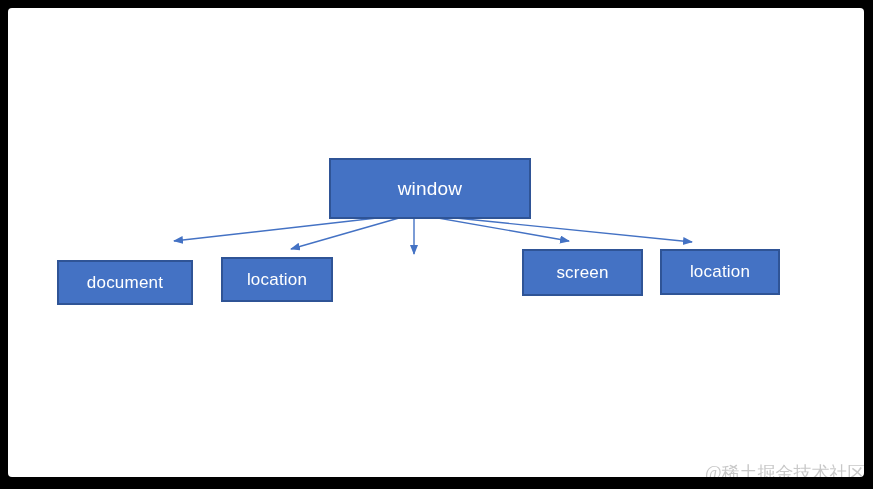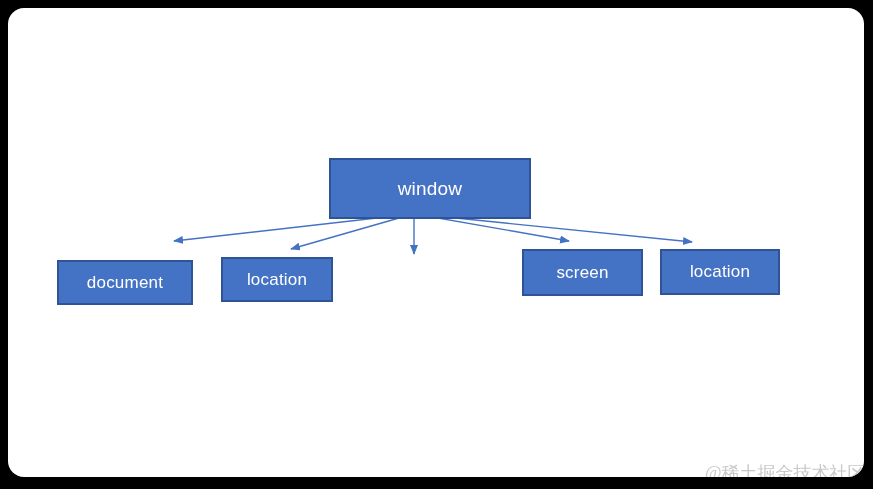--- a/index.html
+++ b/index.html
@@ -16,21 +16,21 @@
     width:873px;height:489px;
     background:var(--frame-bg);
     position:relative;
     overflow:hidden;
     font-family:"Liberation Sans", sans-serif;
   }
   .stage{position:absolute;left:0;top:0;width:873px;height:489px;}
   .panel{
     position:absolute;left:8px;top:8px;width:856px;height:469px;
     background:var(--panel-bg);
-    border-radius:16px;
+    border-radius:4px;
     overflow:hidden;
   }
   .arrows{position:absolute;left:0;top:0;width:873px;height:489px;pointer-events:none;}
   .arrows line{stroke:var(--arrow);stroke-width:1.4;}
   .arrows .ah{fill:var(--arrow);}
   .node{
     position:absolute;
     box-sizing:border-box;
     background:var(--node-fill);
     border:2px solid var(--node-border);

